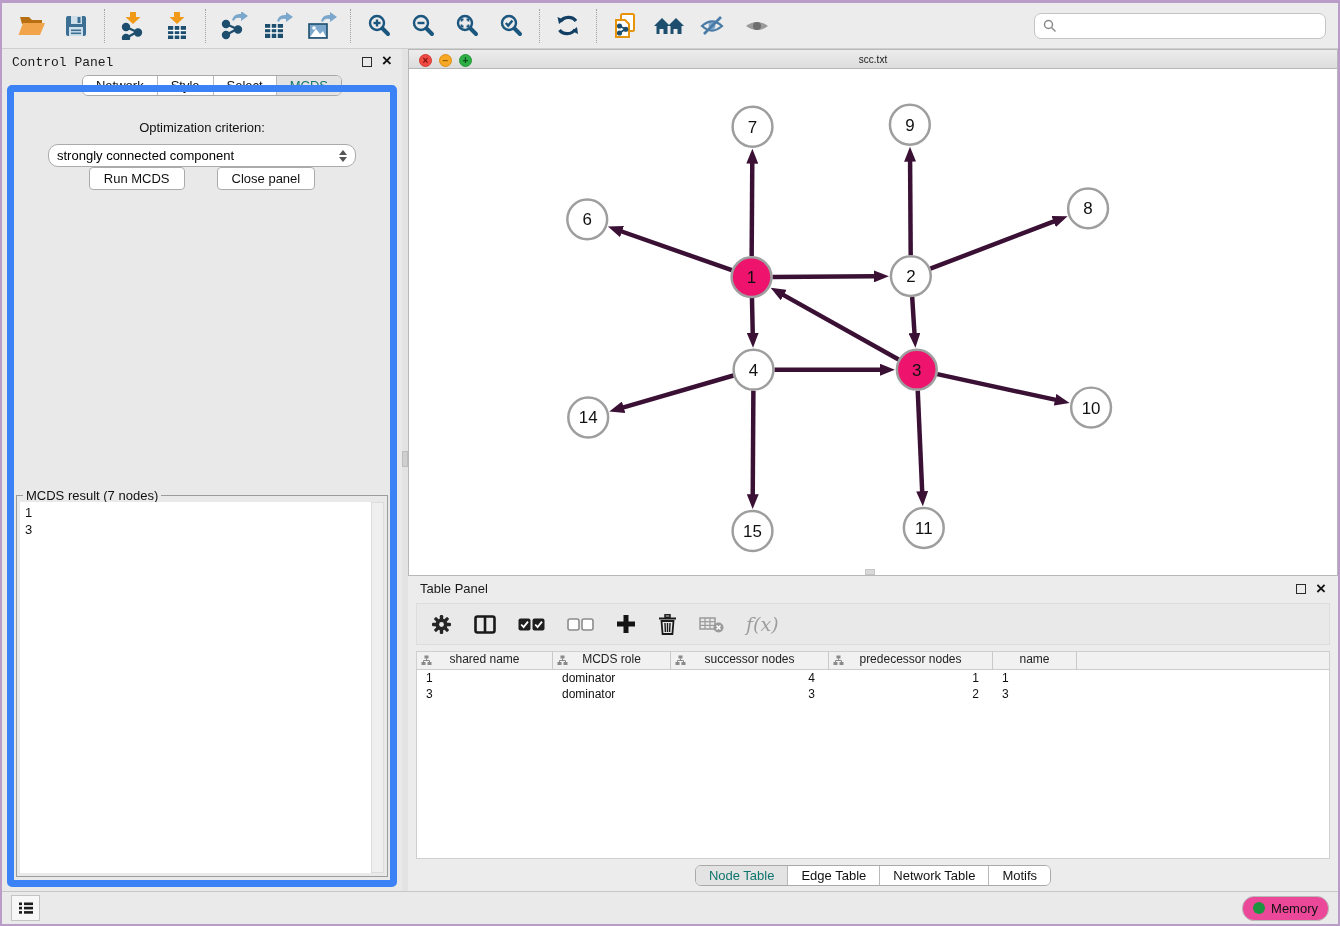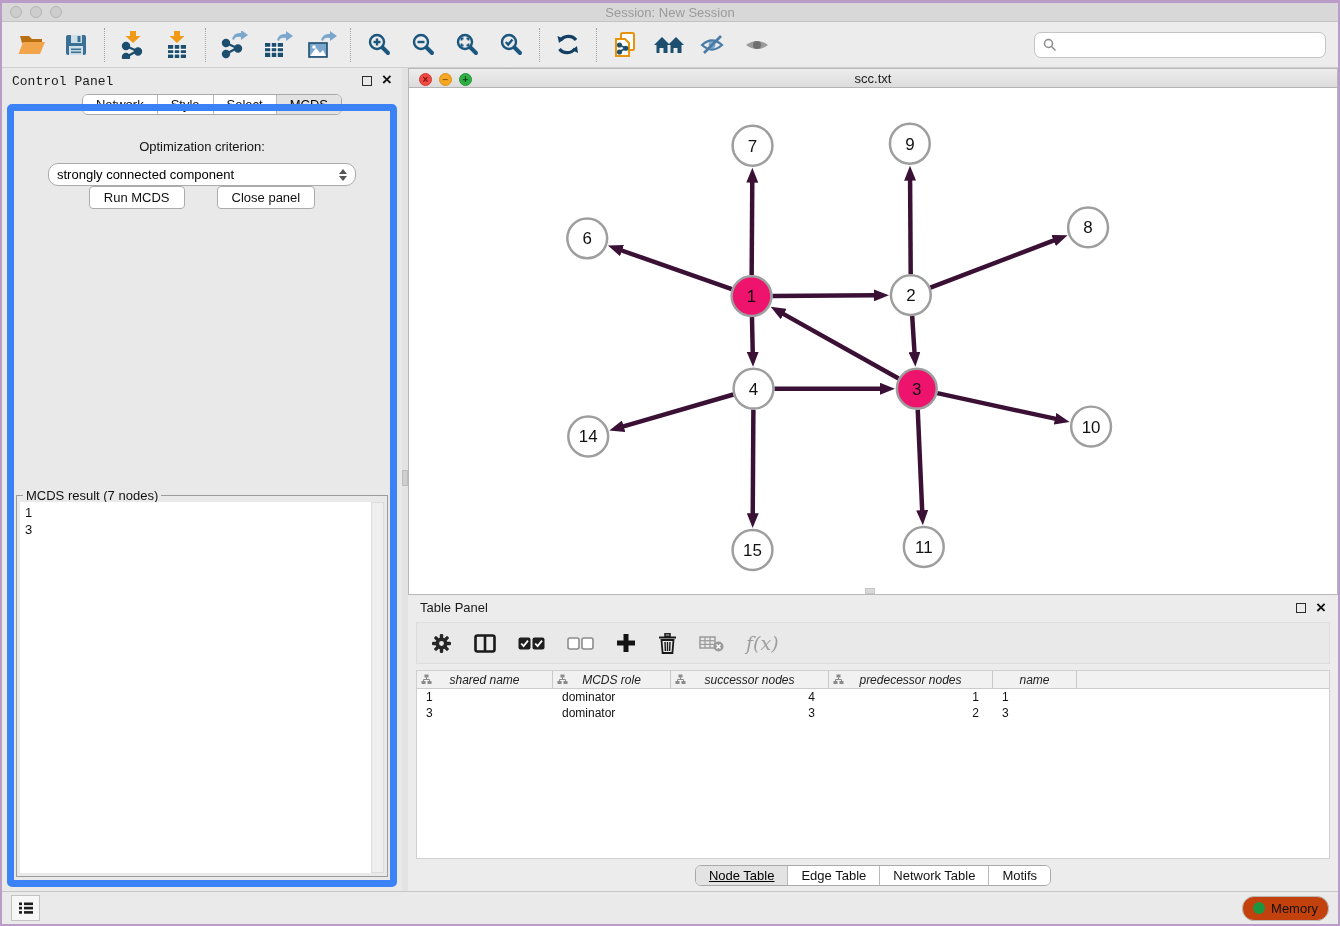--- a/index.html
+++ b/index.html
@@ -32,21 +32,21 @@
   .control-panel { width:400px; background:#e9e9e9; display:flex; flex-direction:column; }
   .panel-header { height:26px; display:flex; align-items:center; padding:0 10px; font-size:13px; color:#1a1a1a;font-family:Liberation Mono, monospace; }
   .ph-icons { margin-left:auto; display:flex; gap:10px; align-items:center; }
   .float-box { width:10px; height:10px; border:1.5px solid #2b2b2b; display:block; }
   .close-x { font-size:17px; font-weight:bold; color:#111; line-height:10px; }
 
   .seg-row { display:flex; justify-content:center;padding-left:20px; }
   .seg { display:inline-flex; border:1px solid #a9a9a9; border-radius:6px; overflow:hidden; background:#fff; }
   .seg .s { padding:2px 13px; font-size:13px; color:#111; background:#fff; border-left:1px solid #b9b9b9; cursor:default; }
   .seg .s:first-child { border-left:none; }
-  .seg .s.sel { background:#e3e3e3; color:#000000;text-decoration:underline; }
+  .seg .s.sel { background:#e3e3e3; color:#0f766e; }
 
   .cp-body { flex:1; margin:-11px 5px 4px 5px; border:7px solid #3b82f6; border-radius:5px;
              padding-top:28px; display:flex; flex-direction:column; align-items:center; min-height:0; }
   .opt-label { font-size:13px; color:#111; margin-bottom:9px; }
   .dropdown { width:308px; height:23px; background:#fff; border:1px solid #ababab; border-radius:10px;
               display:flex; align-items:center; padding:0 8px; font-size:13px; }
   .dd-stepper { margin-left:auto; display:flex; flex-direction:column; gap:2px; }
   .dd-stepper i { display:block; width:0; height:0; border-left:4px solid transparent; border-right:4px solid transparent; }
   .dd-up { border-bottom:5px solid #555; }
   .dd-down { border-top:5px solid #555; }
@@ -63,71 +63,63 @@
   
   .divider { width:6px; background:#e3e3e3; position:relative; }
   .divider .handle { position:absolute; top:402px; left:0; width:6px; height:16px; background:#cfcfcf; border:1px solid #bdbdbd; }
 
   
   .right-col { flex:1; display:flex; flex-direction:column; min-width:0; }
 
   .network-window { height:527px; display:flex; flex-direction:column; border:1px solid #b8b8b8; background:#fff; }
   .net-titlebar { height:22px; background:linear-gradient(#ededed,#dcdcdc); border-bottom:1px solid #b5b5b5;
                   position:relative; display:flex; align-items:center; justify-content:center; }
-  .net-title { font-size:13px; color:#1a1a1a; }
+  .net-title { font-size:10px; color:#1a1a1a; }
   .tl { position:absolute; left:10px; top:4px; display:flex; gap:7px; }
   .tl span { width:13px; height:13px; border-radius:50%; display:flex; align-items:center; justify-content:center;
              font-size:10px; font-weight:bold; line-height:1; }
   .tl .red { background:#ef4a43; border:1px solid #d3392f; color:#7c100a; }
   .tl .yellow { background:#f6a723; border:1px solid #df8f16; color:#8a5d00; }
   .tl .green { background:#2fae45; border:1px solid #26973a; color:#0d4d1c; }
   .canvas { flex:1; position:relative; background:#fff; }
   .hscroll-handle { position:absolute; left:456px; bottom:0; width:10px; height:6px; background:#d9d9d9; border:1px solid #c6c6c6; }
 
   
   .table-panel { flex:1; background:#ececec; display:flex; flex-direction:column; min-height:0; }
   .tp-header { height:25px; display:flex; align-items:center; padding:0 12px; font-size:13px; color:#1a1a1a; }
   .tp-toolbar { margin:2px 8px 0 8px; height:42px; background:#e9e9e9; border:1px solid #dddddd;
                 display:flex; align-items:center; gap:22px; padding:0 14px; }
   .tpi { display:flex; align-items:center; justify-content:center; }
   .fx { font-family:"DejaVu Serif", serif; font-style:italic; font-size:19px; color:#9d9d9d; }
 
   .table-wrap { margin:6px 8px 0 8px; flex:1; background:#fff; border:1px solid #cfcfcf; overflow:hidden;
                 display:flex; flex-direction:column; }
   .thead { display:flex; background:#f1f1f1; border-bottom:1px solid #cccccc; height:18px; }
-  .th { position:relative; display:flex; align-items:center; justify-content:center; font-size:12px; color:#222;
-        border-right:1px solid #c9c9c9; height:18px;font-style:italic; }
+  .th { position:relative; display:flex; justify-content:center; font-size:12px; color:#222;
+        border-right:1px solid #c9c9c9; height:18px; }
   .th svg { position:absolute; left:4px; top:3px; }
   .trow { display:flex; height:16px; font-size:12px; color:#111; }
   .td { padding:1px 0; }
   .td.al { padding-left:9px; text-align:left; }
   .td.ar { padding-right:14px; text-align:right; }
 
   .tp-tabs { height:32px; display:flex; justify-content:center; align-items:center; }
 
   
   .status-bar { height:33px; background:#eaeaea; border-top:1px solid #c6c6c6; display:flex; align-items:center; padding:0 9px; }
   .list-btn { width:29px; height:26px; background:#f7f7f7; border:1px solid #c3c3c3; display:flex; align-items:center; justify-content:center; }
-  .memory-btn { margin-left:auto; height:25px; background:#c2410c; border:1px solid #b9b9b9; border-radius:12px;
+  .memory-btn { margin-left:auto; height:25px; background:#ec4899; border:1px solid #b9b9b9; border-radius:12px;
                 display:flex; align-items:center; gap:6px; padding:0 10px; font-size:13px; color:#111; }
   .memory-dot { width:12px; height:12px; border-radius:50%; background:#1d9440; display:block; }
 </style>
 </head>
 <body>
 
 <div class="window">
 
-  <div class="mac-titlebar">
-    <div class="lights">
-      <span></span>
-      <span></span>
-      <span></span>
-    </div>
-    <div class="mac-title">Session: New Session</div>
-  </div>
 
   <div class="toolbar">
     <div class="tb">
       <svg width="28" height="23" viewBox="0 0 28 23">
         <path d="M2 3 L11 3 L14 6 L24 6 L24 10 L4 10 Z" fill="#b86f12"></path>
         <path d="M5 9 L27 9 L22 21 L0.5 21 Z" fill="#f2a44b"></path>
       </svg>
     </div>
     <div class="tb">
       <svg width="24" height="24" viewBox="0 0 24 24">

